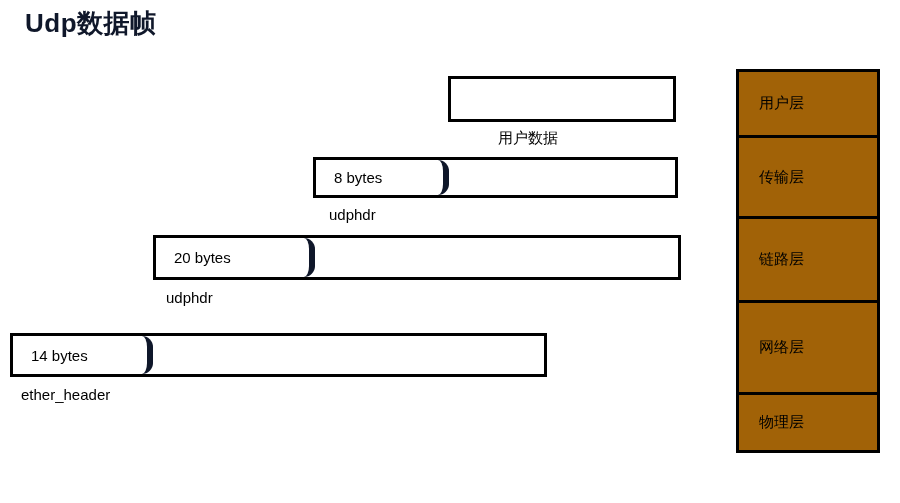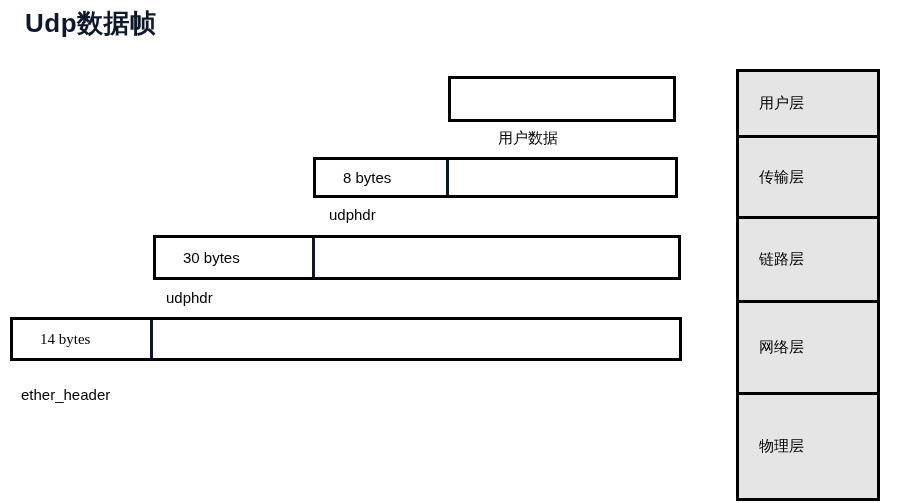--- a/index.html
+++ b/index.html
@@ -27,35 +27,36 @@
   }
   
   .frame-row {
     position: absolute;
     display: flex;
     border: 3px solid #000000;
     box-sizing: border-box;
     background: #ffffff;
   }
   .frame-row .hdr-cell {
-    border-right: 3px solid #0f172a;
+    border-right: 6px solid #0f172a;
     box-sizing: border-box;
     display: flex;
     align-items: center;
-    padding-left: 27px;
+    padding-left: 18px;
     font-size: 15px;
     white-space: nowrap;
+    border-radius: 11px;
   }
   .frame-row .data-cell {
     flex: 1;
   }
   #row-user  { left: 448px; top: 76px;  width: 228px; height: 46px; }
   #row-udp   { left: 313px; top: 157px; width: 365px; height: 41px; }
   #row-ip    { left: 153px; top: 235px; width: 528px; height: 45px; }
-  #row-ether { left: 10px;  top: 317px; width: 672px; height: 44px; font-family: Liberation Serif, serif; }
+  #row-ether { left: 10px;  top: 333px; width: 537px; height: 44px; }
   #row-udp   .hdr-cell { width: 133px; }
   #row-ip    .hdr-cell { width: 159px; }
   #row-ether .hdr-cell { width: 140px; }
 
   .caption {
     position: absolute;
     font-size: 15px;
     color: #000000;
     white-space: nowrap;
     text-align: center;
@@ -64,26 +65,26 @@
   #cap-udp   { left: 329px; top: 206px; }
   #cap-ip    { left: 166px; top: 289px; }
   #cap-ether { left: 21px;  top: 386px; }
 
   
   .layer-stack {
     position: absolute;
     left: 736px;
     top: 69px;
     width: 144px;
-    height: 432px;
+    height: 384px;
     border: 3px solid #000000;
     box-sizing: border-box;
     display: flex;
     flex-direction: column;
-    background: #e5e5e5;
+    background: #a16207;
   }
   .layer-cell {
     display: flex;
     align-items: center;
     padding-left: 20px;
     font-size: 15px;
     border-bottom: 3px solid #000000;
     box-sizing: border-box;
   }
   .layer-cell:nth-child(1) { height: 66px; }
@@ -104,21 +105,21 @@
   </div>
   <div class="caption" id="cap-user">用户数据</div>
 
   <div class="frame-row" id="row-udp">
     <div class="hdr-cell">8 bytes</div>
     <div class="data-cell"></div>
   </div>
   <div class="caption" id="cap-udp">udphdr</div>
 
   <div class="frame-row" id="row-ip">
-    <div class="hdr-cell">30 bytes</div>
+    <div class="hdr-cell">20 bytes</div>
     <div class="data-cell"></div>
   </div>
   <div class="caption" id="cap-ip">udphdr</div>
 
   <div class="frame-row" id="row-ether">
     <div class="hdr-cell">14 bytes</div>
     <div class="data-cell"></div>
   </div>
   <div class="caption" id="cap-ether">ether_header</div>
 

